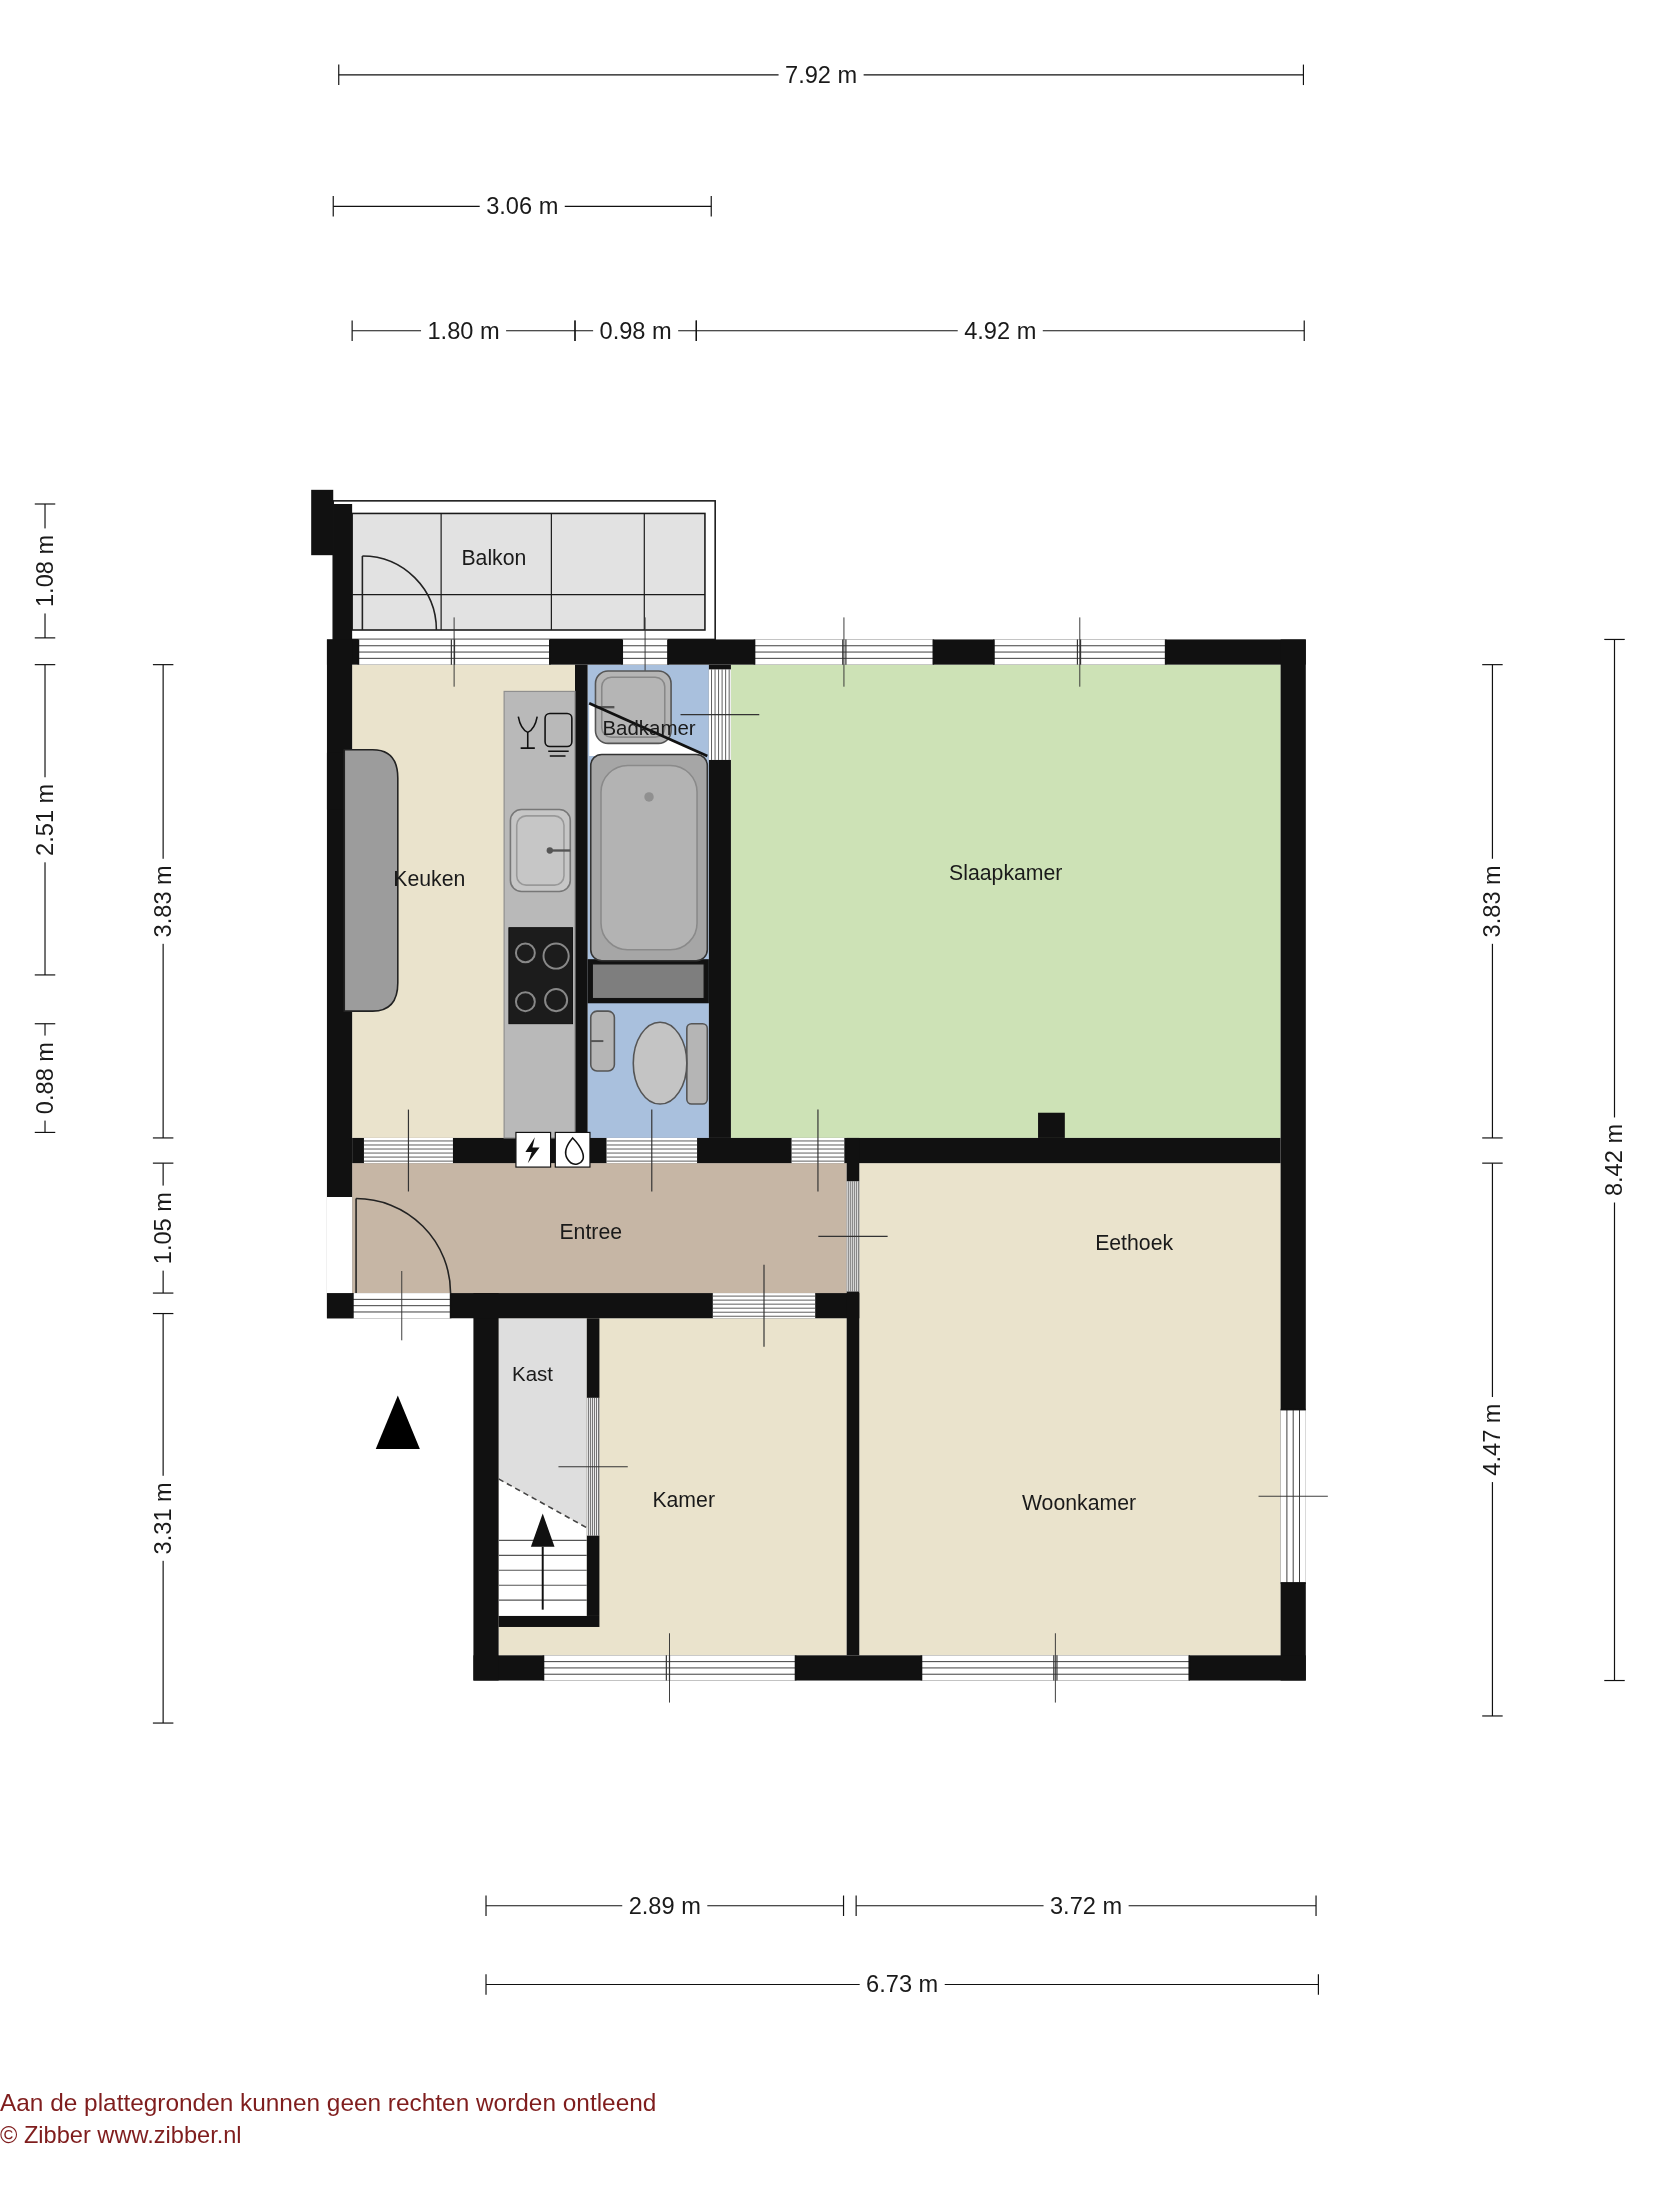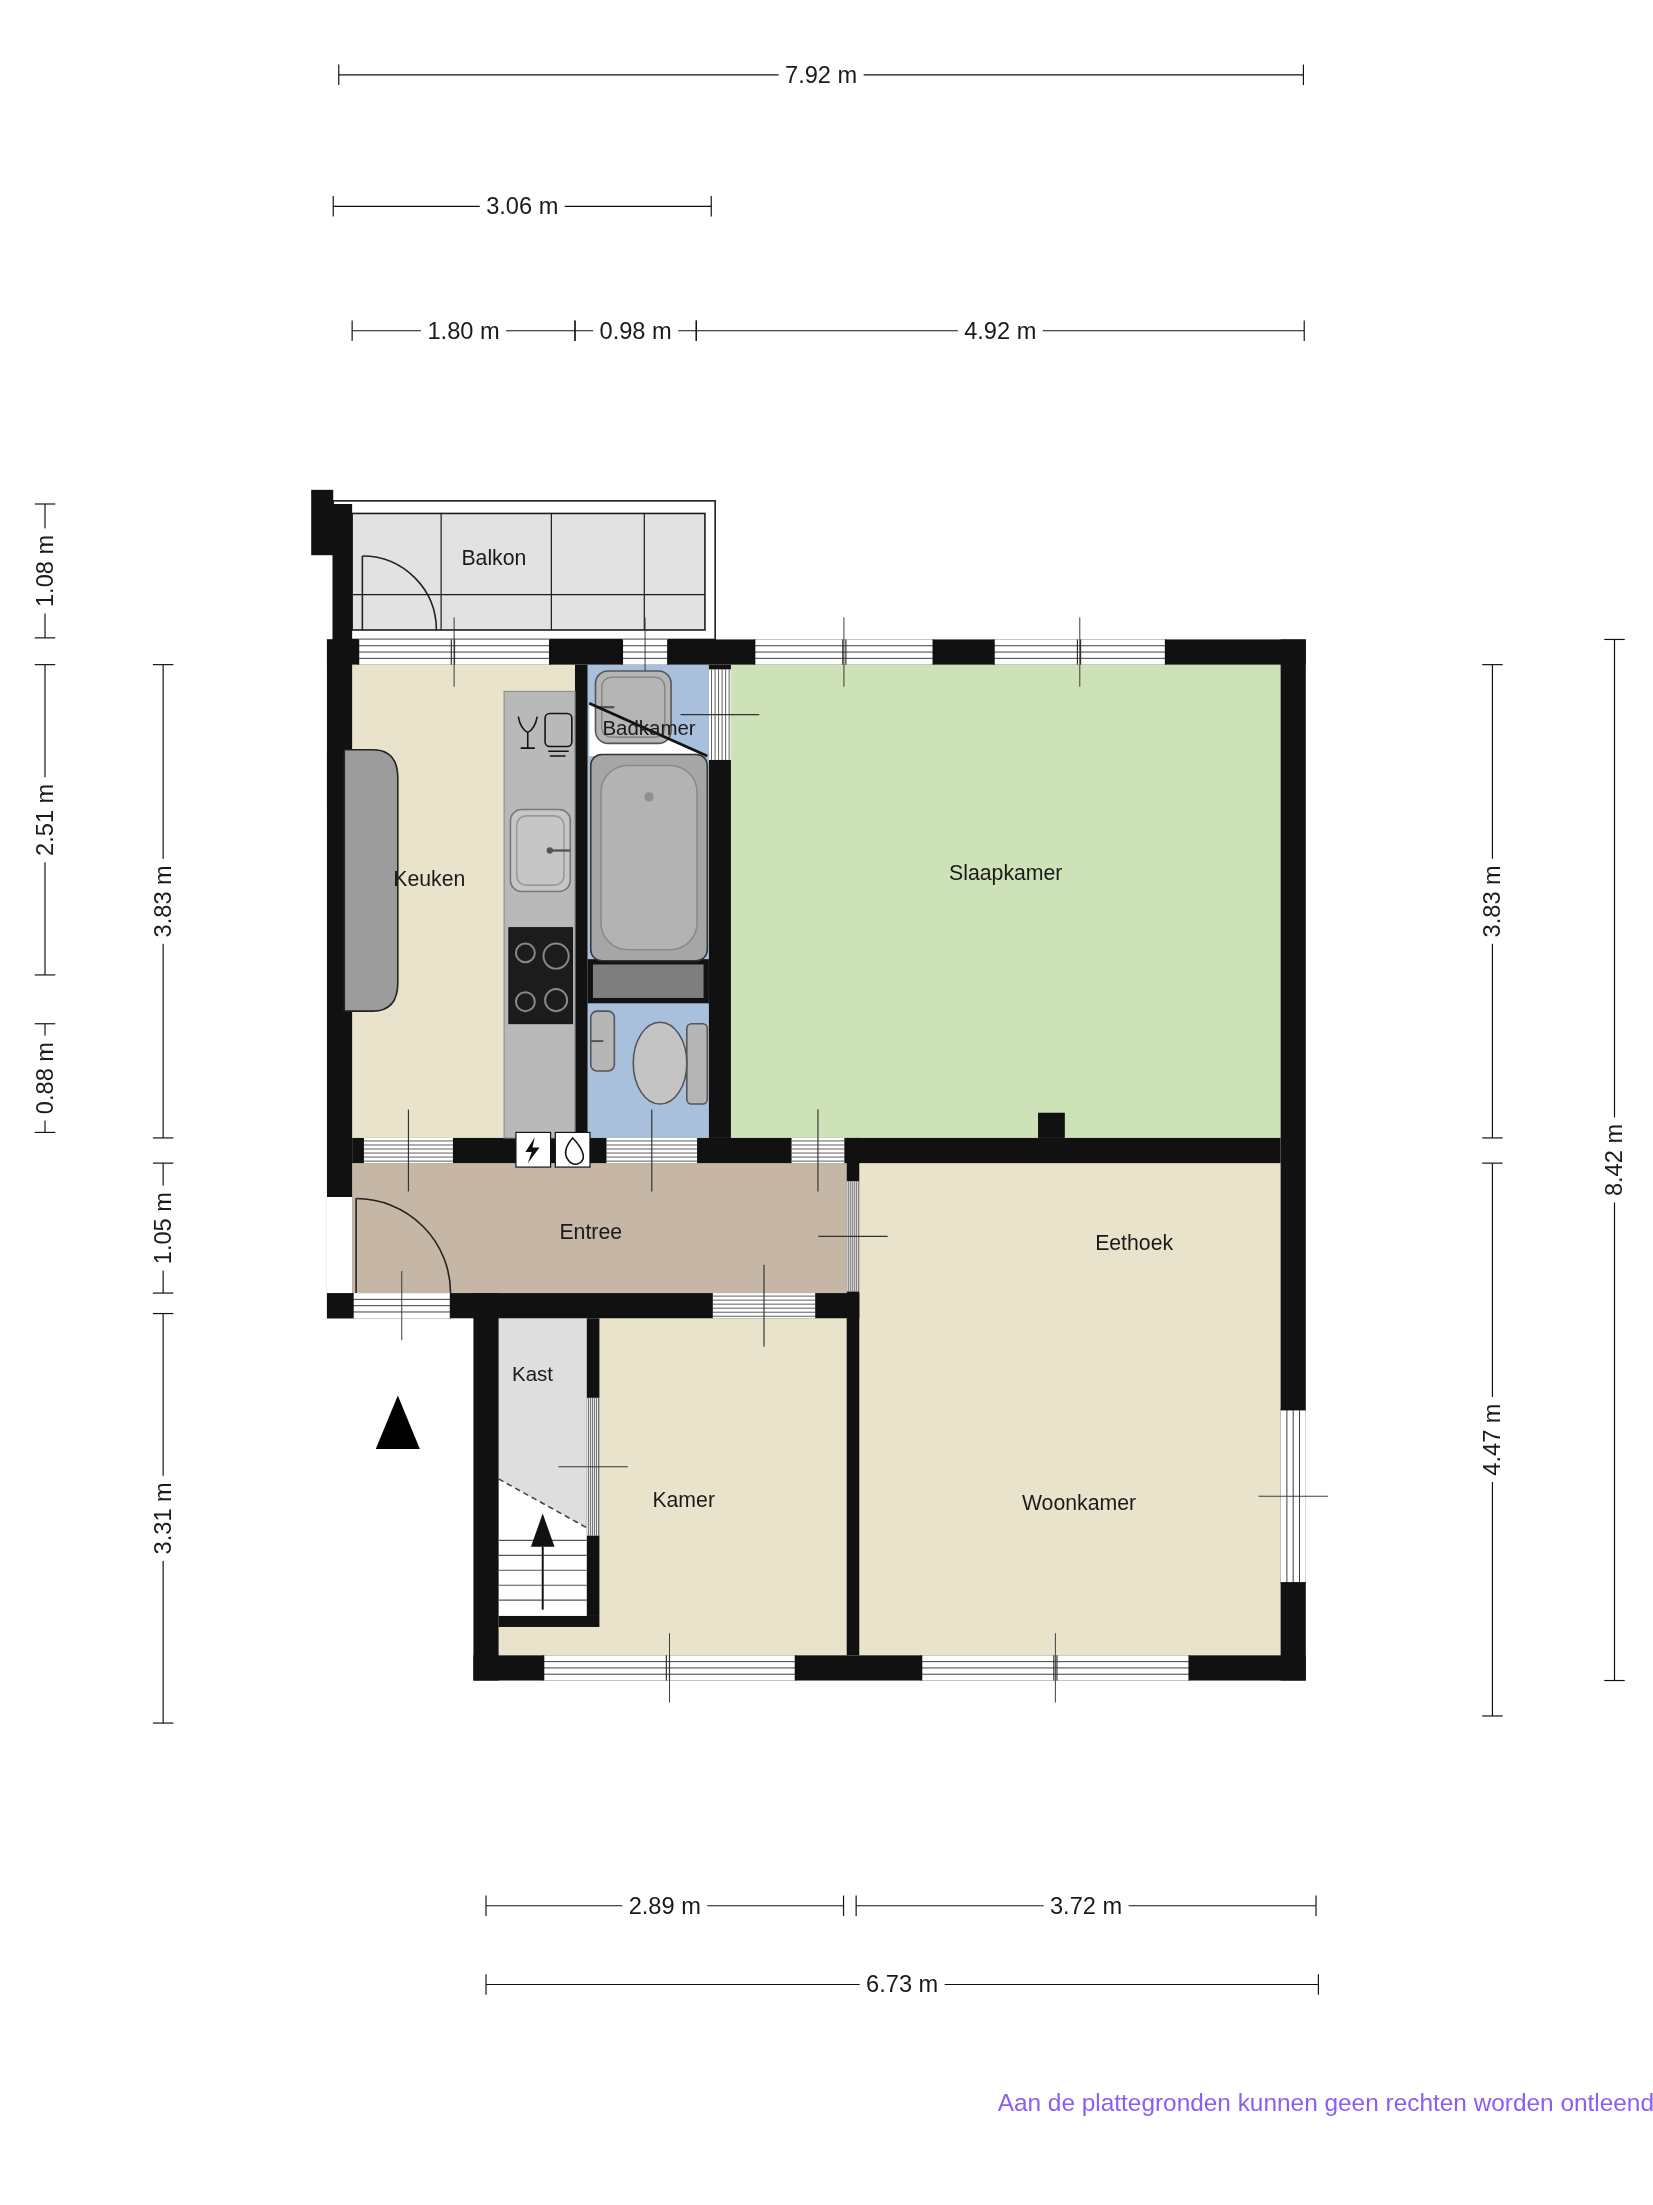--- a/index.html
+++ b/index.html
@@ -1,20 +1,20 @@
 <!DOCTYPE html>
 <html style="font-size:12.6px"><head>
 <meta charset="utf-8">
 <style>
   html,body{margin:0;padding:0;background:#ffffff;}
   #page{position:relative;width:1654px;height:2205px;background:#ffffff;overflow:hidden;
         font-family:"Liberation Sans",sans-serif;}
   #plan-wrap{position:absolute;inset:0;}
   svg{position:absolute;left:0;top:0;}
-  .footer{position:absolute;left:0;width:1654px;text-align:right;color:#8b5cf6;}
+  .footer{position:absolute;left:0;width:1654px;text-align:left;color:#7f1d1d;}
   #footer-line1{top:2089px;font-size:24.4px;}
   #footer-line2{top:2122px;font-size:23.6px;}
 </style>
 </head>
 <body>
 
 <div id="page">
   <div id="plan-wrap">
     <svg id="plan" width="1654" height="2205" viewBox="0 0 2100 2800" xmlns="http://www.w3.org/2000/svg">
         <rect x="423" y="636" width="485" height="176" fill="none" stroke="#1a1a1a" stroke-width="2"></rect>
@@ -305,14 +305,15 @@
         <rect x="1876" y="1774" width="38" height="108" fill="#ffffff"></rect>
         <text x="1895" y="1828" text-anchor="middle" font-size="30" fill="#1a1a1a" font-family="&quot;Liberation Sans&quot;, sans-serif" transform="rotate(-90 1895 1828)" dy="10">4.47 m</text>
         <line x1="2050" y1="812" x2="2050" y2="2134" stroke="#111111" stroke-width="1.5"></line>
         <line x1="2037" y1="812" x2="2063" y2="812" stroke="#111111" stroke-width="1.5"></line>
         <line x1="2037" y1="2134" x2="2063" y2="2134" stroke="#111111" stroke-width="1.5"></line>
         <rect x="2031" y="1419" width="38" height="108" fill="#ffffff"></rect>
         <text x="2050" y="1473" text-anchor="middle" font-size="30" fill="#1a1a1a" font-family="&quot;Liberation Sans&quot;, sans-serif" transform="rotate(-90 2050 1473)" dy="10">8.42 m</text>
       </svg>
   </div>
   <div class="footer" id="footer-line1">Aan de plattegronden kunnen geen rechten worden ontleend</div>
+  <div class="footer" id="footer-line2">© Zibber www.zibber.nl</div>
 </div>
 
 
 </body></html>

